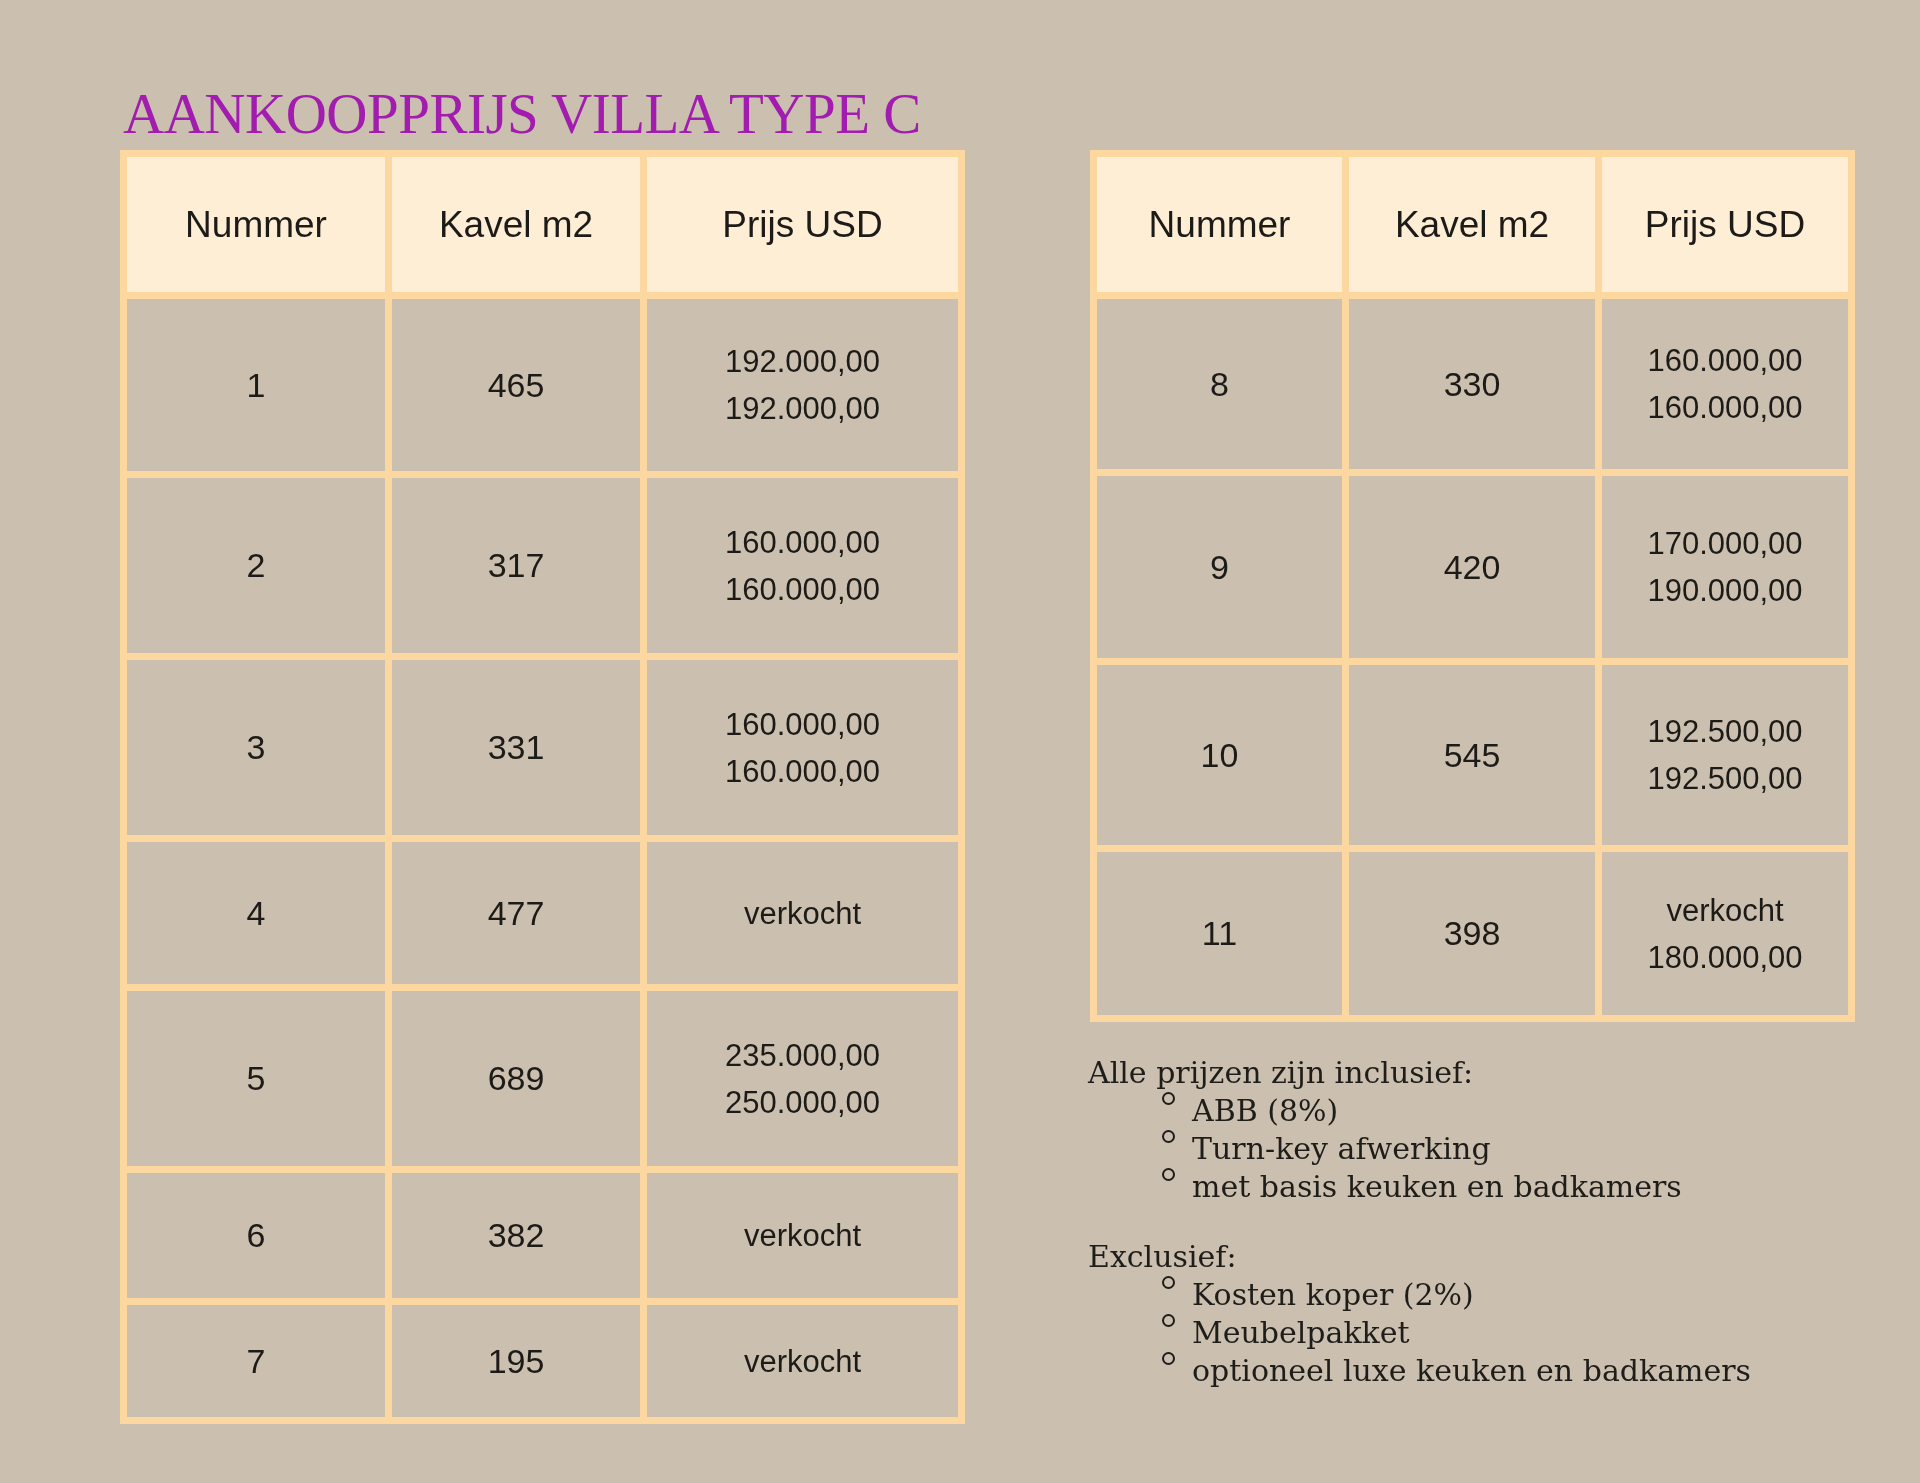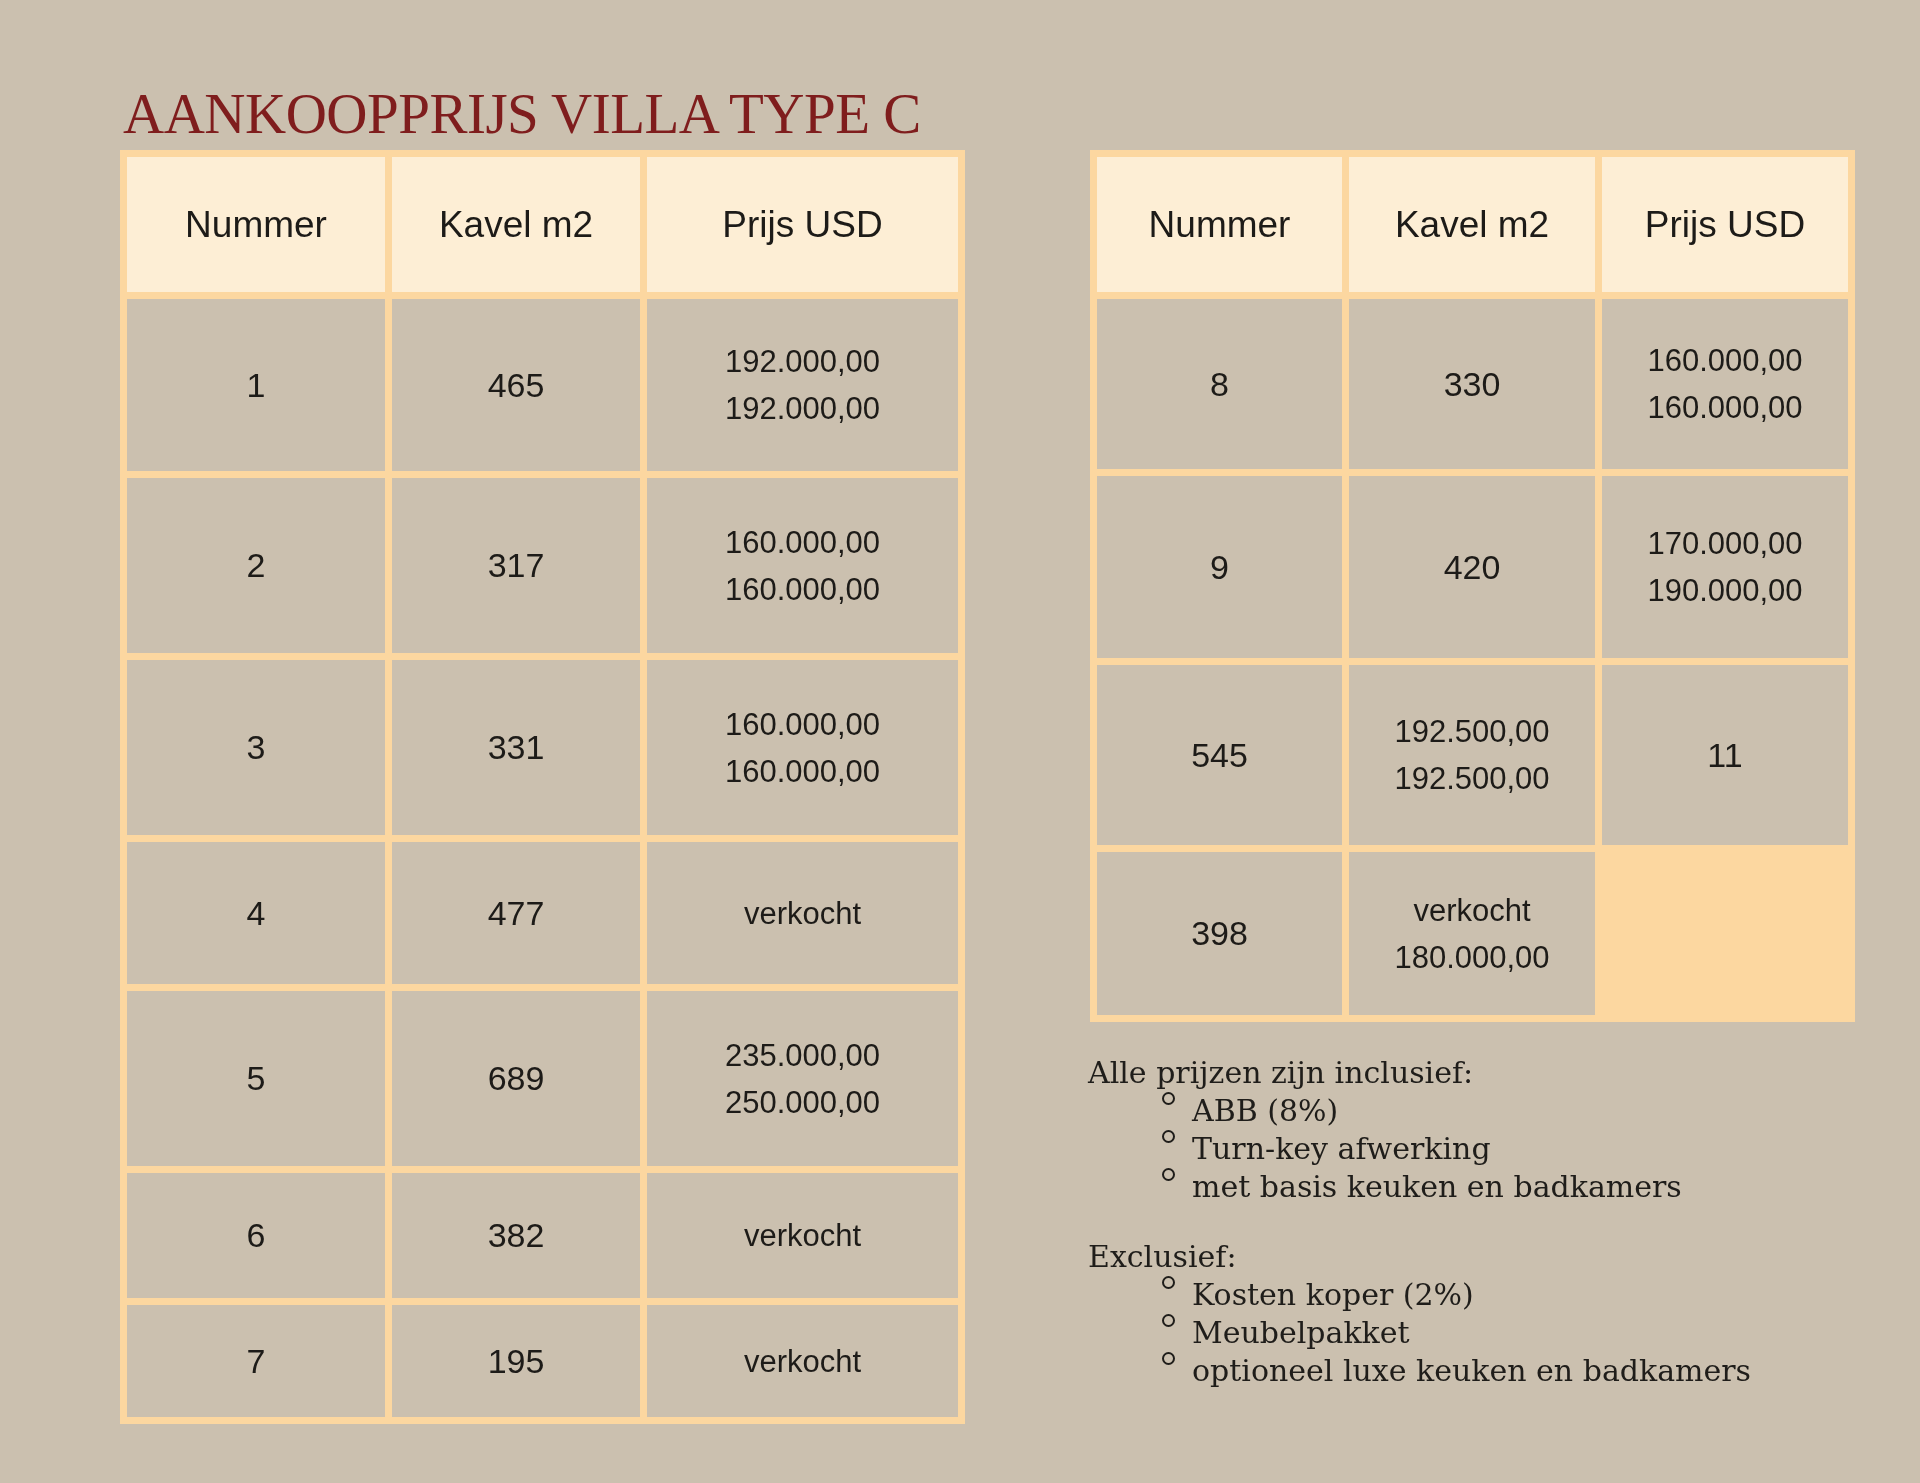--- a/index.html
+++ b/index.html
@@ -17,21 +17,21 @@
 
   
   .page-title {
     position: absolute;
     left: 123px;
     top: 84px;
     font-family: "Liberation Serif", serif;
     font-size: 57px;
     line-height: 60px;
     letter-spacing: -0.5px;
-    color: #7f1d1d;
+    color: #a21caf;
     white-space: nowrap;
   }
 
   
   .tbl {
     position: absolute;
     display: grid;
     gap: 7px;
     padding: 7px;
     background: #fcd7a0;
@@ -153,20 +153,21 @@
   <div class="cell td">8</div>
   <div class="cell td">330</div>
   <div class="cell td prijs">160.000,00
 160.000,00</div>
 
   <div class="cell td">9</div>
   <div class="cell td">420</div>
   <div class="cell td prijs">170.000,00
 190.000,00</div>
 
+  <div class="cell td">10</div>
   <div class="cell td">545</div>
   <div class="cell td prijs">192.500,00
 192.500,00</div>
 
   <div class="cell td">11</div>
   <div class="cell td">398</div>
   <div class="cell td prijs">verkocht
 180.000,00</div>
 </div>
 

